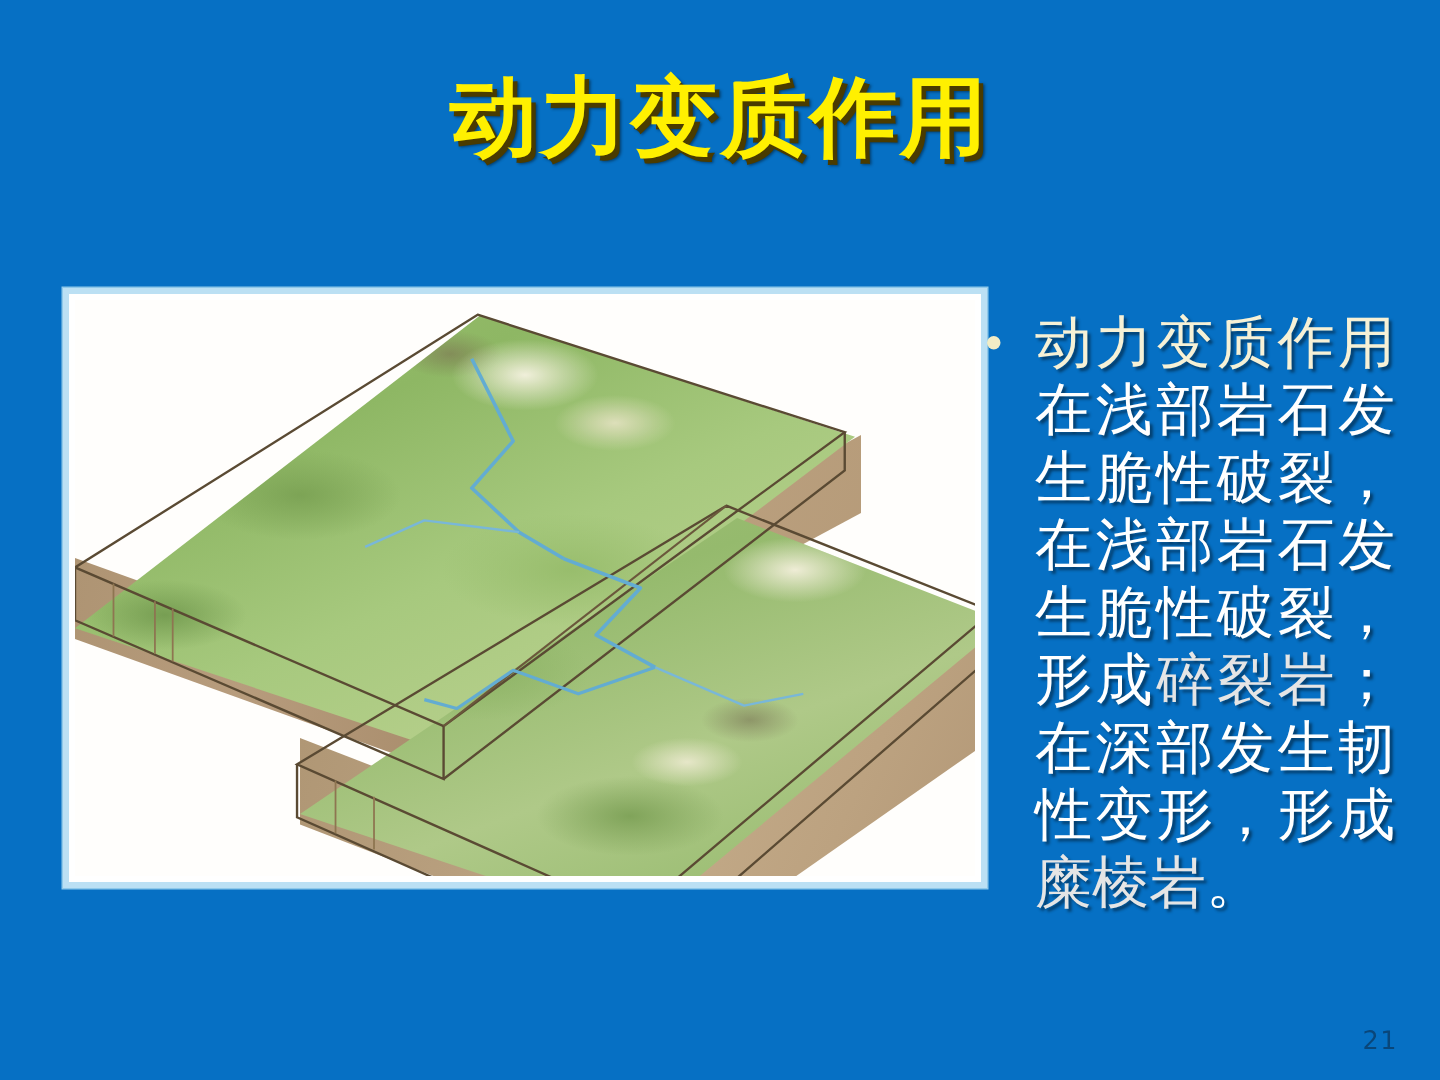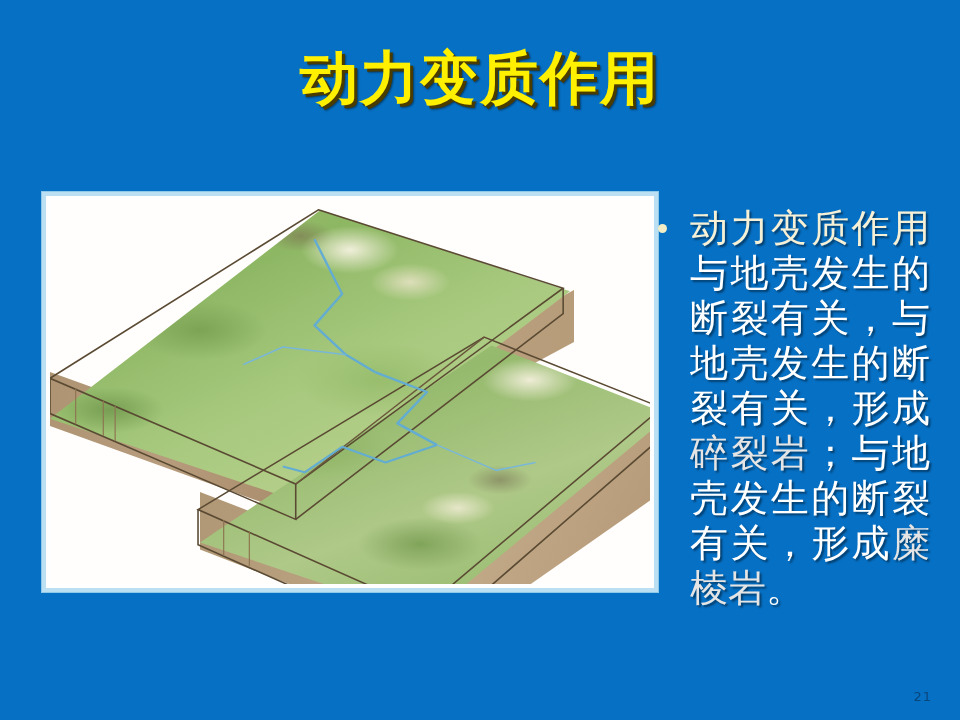--- a/index.html
+++ b/index.html
@@ -156,21 +156,21 @@
   }
   #body-text .lead { color: #F6F1D6; }
   #body-text .hl  { color: #e5e5e5; }
 
   
   #page-number {
     position: absolute;
     right: 28px;
     bottom: 16px;
     font-family: "DejaVu Sans", "Liberation Sans", sans-serif;
-    font-size: 13px;
+    font-size: 17px;
     color: #0A3F6E;
     opacity: 0.85;
     letter-spacing: 1px;
   }
 </style>
 </head>
 <body>
 
 <div id="slide">
 
@@ -211,18 +211,18 @@
         <path d="M 330 176 L 382 196 L 352 228 L 392 250" fill="none" stroke="#63ACD2" stroke-width="2.4" stroke-linejoin="round"></path>
         <path d="M 392 250 L 340 268 L 296 252 L 258 278 L 236 272" fill="none" stroke="#63ACD2" stroke-width="2.2" stroke-linejoin="round"></path>
         <path d="M 300 158 L 236 150 L 196 168" fill="none" stroke="#79B7D8" stroke-width="1.6" stroke-linejoin="round"></path>
         <path d="M 392 250 L 452 276 L 492 268" fill="none" stroke="#79B7D8" stroke-width="1.6" stroke-linejoin="round"></path>
       </svg>
     </div>
   </div>
 
   <div id="body-block">
     <span id="bullet-marker"></span>
-    <div id="body-text"><span class="lead">动力变质作用</span><span>与地壳发生的断裂有关，与地壳发生的断裂有关，形成</span><span class="hl">碎裂岩</span><span>；与地壳发生的断裂有关，形成</span><span class="hl">糜棱岩</span><span>。</span></div>
+    <div id="body-text"><span class="lead">动力变质作用</span><span>在浅部岩石发生脆性破裂，在浅部岩石发生脆性破裂，形成</span><span class="hl">碎裂岩</span><span>；在深部发生韧性变形，形成</span><span class="hl">糜棱岩</span><span>。</span></div>
   </div>
 
   <div id="page-number">21</div>
 
 </div>
 
 </body></html>

